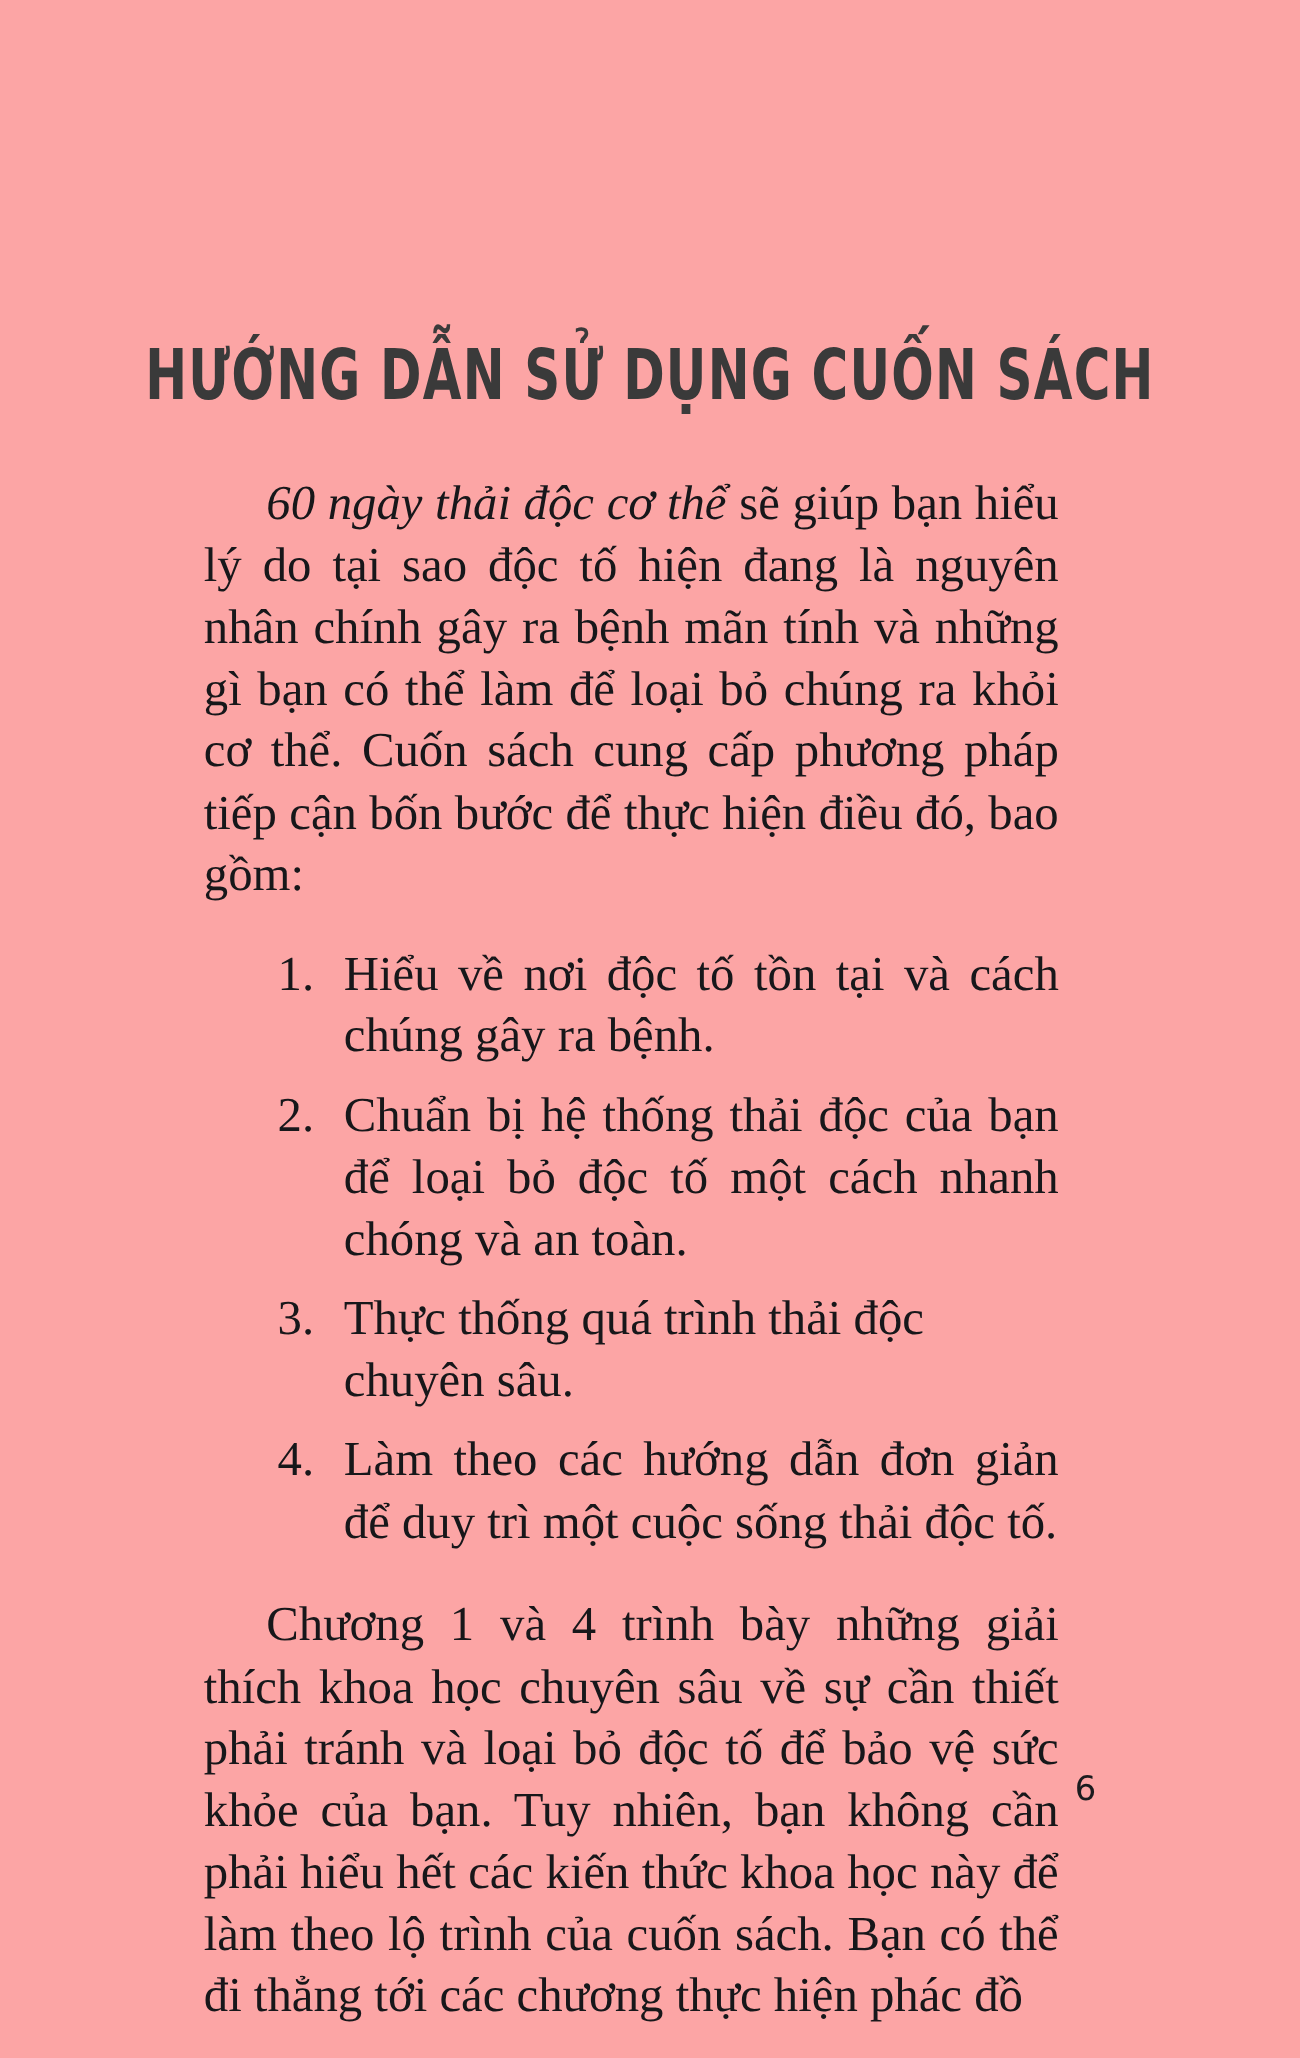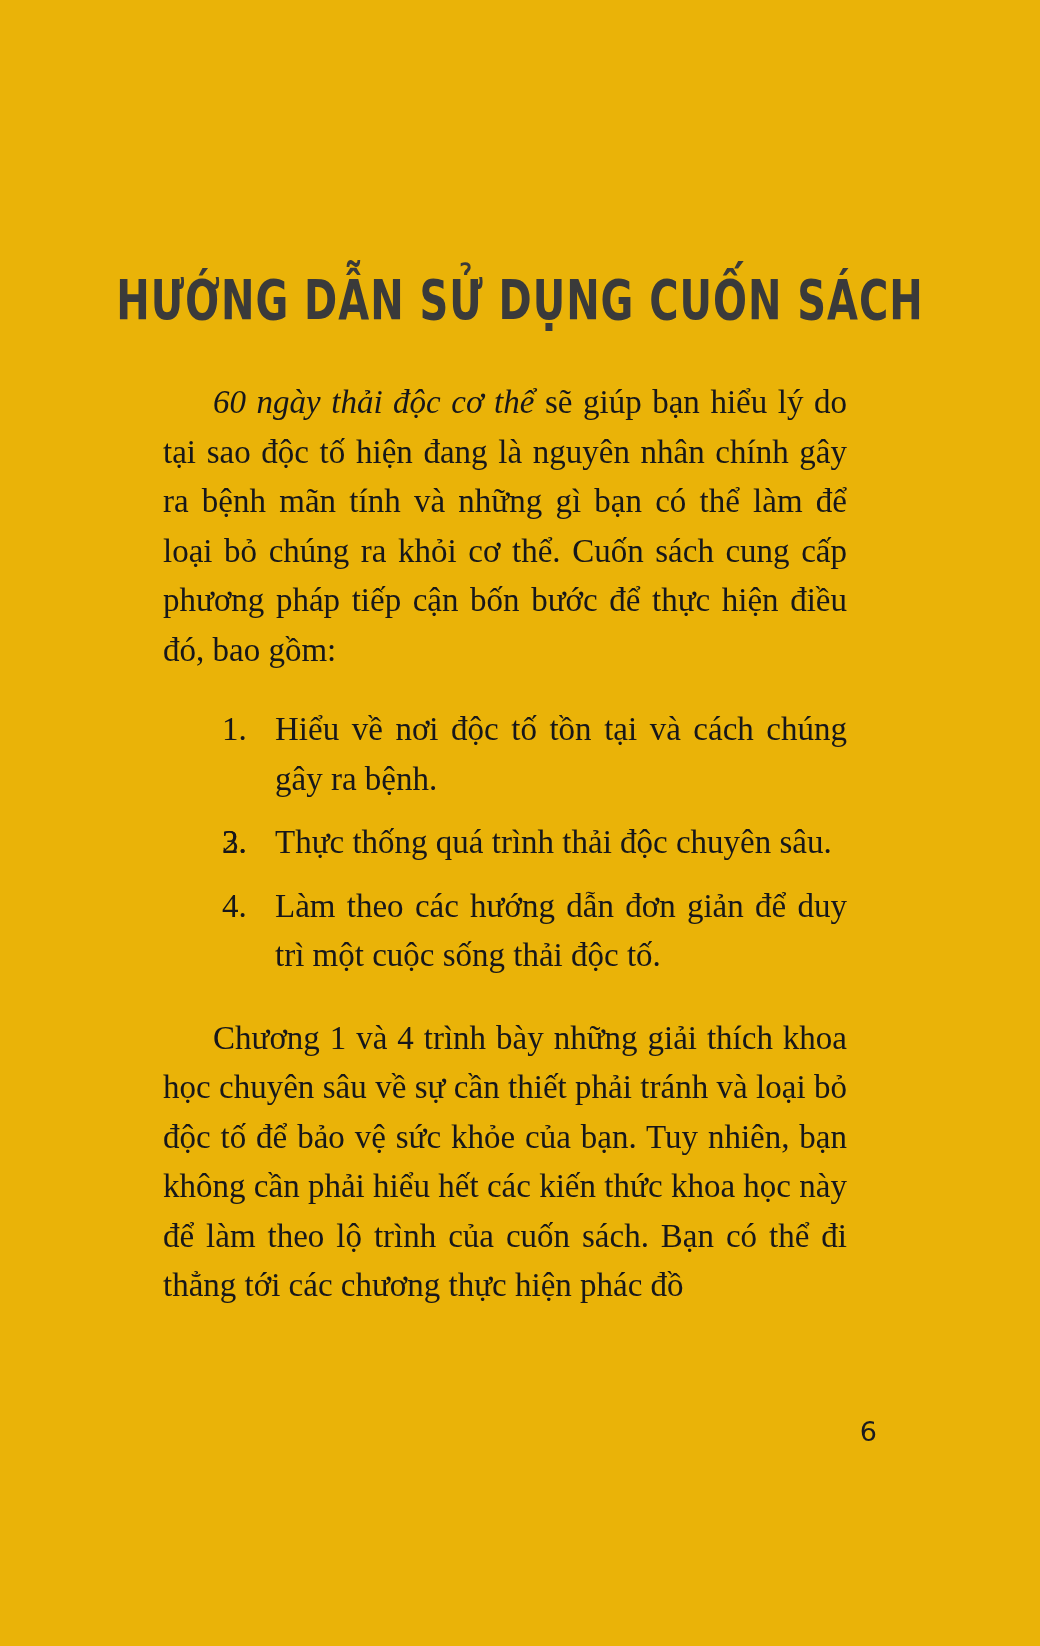--- a/index.html
+++ b/index.html
@@ -6,21 +6,21 @@
   html, body {
     margin: 0;
     padding: 0;
     background: #ffffff;
   }
 
   .page {
     position: relative;
     width: 1040px;
     height: 1646px;
-    background: #eab308;
+    background: #fca5a5;
     overflow: hidden;
     box-sizing: border-box;
     padding-left: 38px;
   }
 
   
   .chapter-title {
     position: absolute;
     left: 0;
     top: 238px;
@@ -38,21 +38,21 @@
     white-space: nowrap;
   }
 
   
   .content {
     position: absolute;
     left: 163px;
     top: 378px;
     width: 684px;
     font-family: "Liberation Serif", "DejaVu Serif", serif;
-    font-size: 33px;
+    font-size: 39px;
     line-height: 49.5px;
     color: #17171a;
   }
 
   p.body-para {
     margin: 0;
     text-align: justify;
     text-justify: inter-word;
     text-indent: 50px;
     -webkit-hyphens: none;
@@ -120,21 +120,21 @@
 
   <div class="content">
 
     <p class="body-para"><em class="book-title-italic">60 ngày thải độc cơ thể</em><span> sẽ giúp bạn hiểu lý do tại sao độc tố hiện đang là nguyên nhân chính gây ra bệnh mãn tính và những gì bạn có thể làm để loại bỏ chúng ra khỏi cơ thể. Cuốn sách cung cấp phương pháp tiếp cận bốn bước để thực hiện điều đó, bao gồm:</span></p>
 
     <ol class="steps">
       <li>
         <span class="step-num">1.</span><span>Hiểu về nơi độc tố tồn tại và cách chúng gây ra bệnh.</span>
       </li>
       <li>
-        <span class="step-num">2.</span>
+        <span class="step-num">2.</span><span>Chuẩn bị hệ thống thải độc của bạn để loại bỏ độc tố một cách nhanh chóng và an toàn.</span>
       </li>
       <li class="no-justify">
         <span class="step-num">3.</span><span>Thực thống quá trình thải độc chuyên sâu.</span>
       </li>
       <li>
         <span class="step-num">4.</span><span>Làm theo các hướng dẫn đơn giản để duy trì một cuộc sống thải độc tố.</span>
       </li>
     </ol>
 
     <p class="body-para last-para">Chương 1 và 4 trình bày những giải thích khoa học chuyên sâu về sự cần thiết phải tránh và loại bỏ độc tố để bảo vệ sức khỏe của bạn. Tuy nhiên, bạn không cần phải hiểu hết các kiến thức khoa học này để làm theo lộ trình của cuốn sách. Bạn có thể đi thẳng tới các chương thực hiện phác đồ</p>

